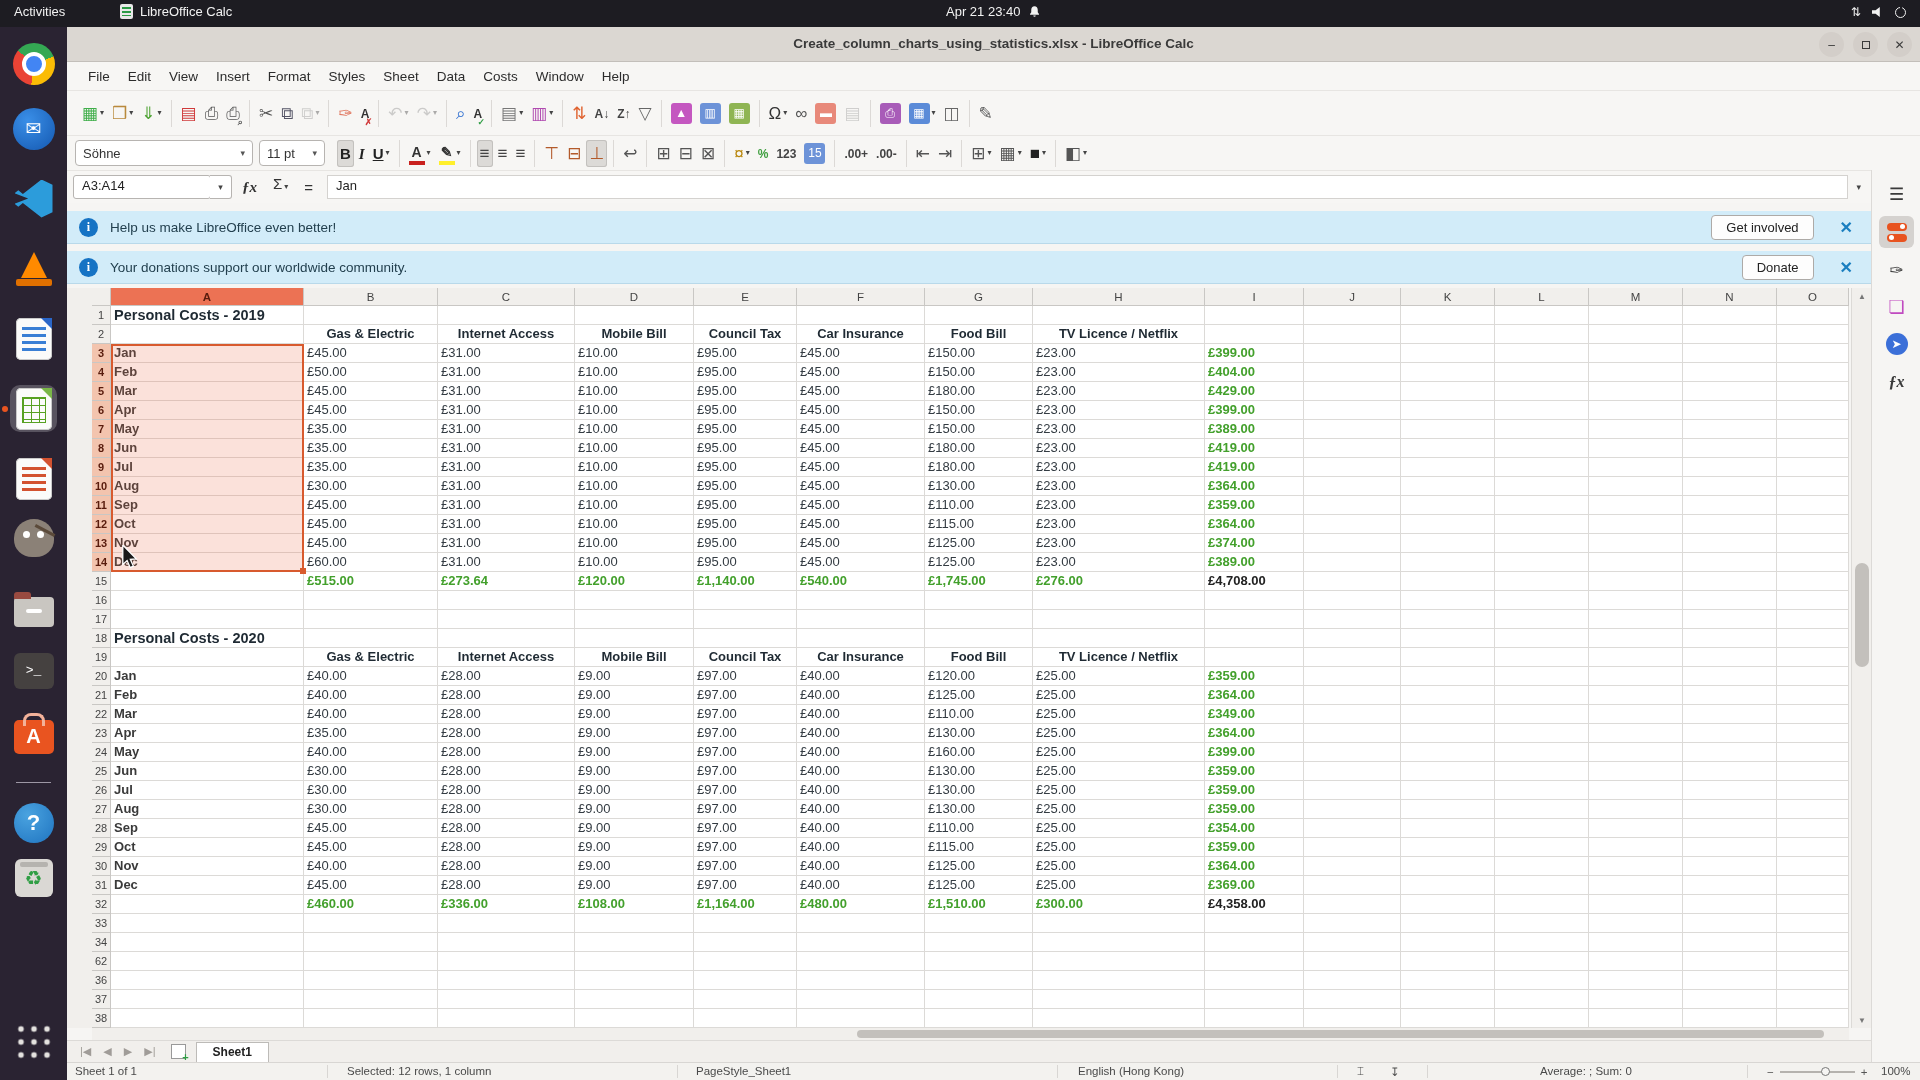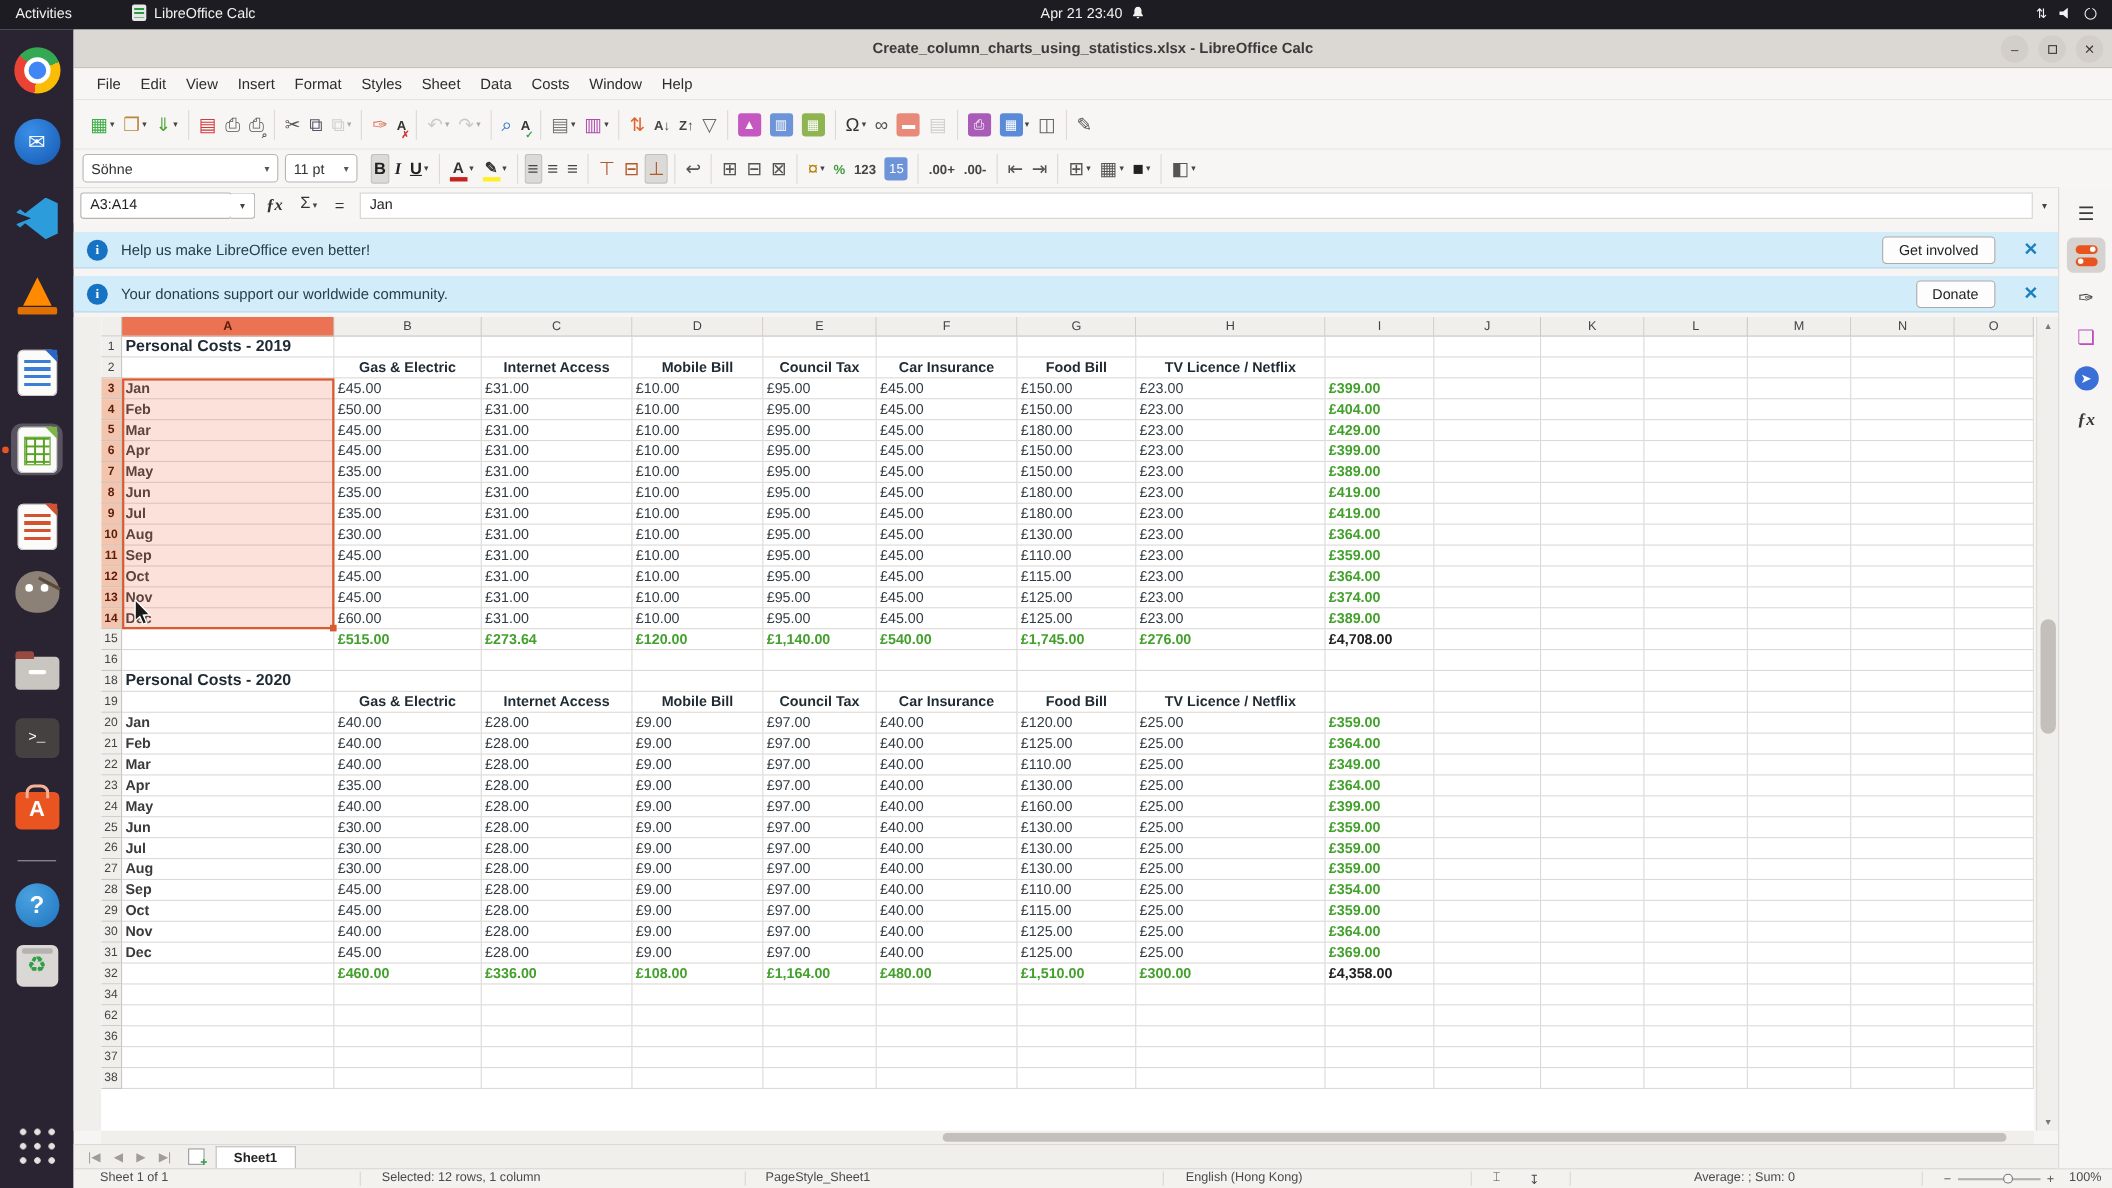--- a/index.html
+++ b/index.html
@@ -848,20 +848,38 @@
           <div class="cell" style="width: 172px;"></div>
           <div class="cell" style="width: 99px;"></div>
           <div class="cell" style="width: 97px;"></div>
           <div class="cell" style="width: 94px;"></div>
           <div class="cell" style="width: 94px;"></div>
           <div class="cell" style="width: 94px;"></div>
           <div class="cell" style="width: 94px;"></div>
           <div class="cell" style="width: 72px;"></div>
         </div>
         <div class="grow">
+          <div class="rowhdr">17</div>
+          <div class="cell" style="width: 193px;"></div>
+          <div class="cell" style="width: 134px;"></div>
+          <div class="cell" style="width: 137px;"></div>
+          <div class="cell" style="width: 119px;"></div>
+          <div class="cell" style="width: 103px;"></div>
+          <div class="cell" style="width: 128px;"></div>
+          <div class="cell" style="width: 108px;"></div>
+          <div class="cell" style="width: 172px;"></div>
+          <div class="cell" style="width: 99px;"></div>
+          <div class="cell" style="width: 97px;"></div>
+          <div class="cell" style="width: 94px;"></div>
+          <div class="cell" style="width: 94px;"></div>
+          <div class="cell" style="width: 94px;"></div>
+          <div class="cell" style="width: 94px;"></div>
+          <div class="cell" style="width: 72px;"></div>
+        </div>
+        <div class="grow">
           <div class="rowhdr">18</div>
           <div class="cell c-title" style="width: 193px;">Personal Costs - 2020</div>
           <div class="cell" style="width: 134px;"></div>
           <div class="cell" style="width: 137px;"></div>
           <div class="cell" style="width: 119px;"></div>
           <div class="cell" style="width: 103px;"></div>
           <div class="cell" style="width: 128px;"></div>
           <div class="cell" style="width: 108px;"></div>
           <div class="cell" style="width: 172px;"></div>
           <div class="cell" style="width: 99px;"></div>
@@ -1118,20 +1136,38 @@
           <div class="cell c-green" style="width: 172px;">£300.00</div>
           <div class="cell c-grand" style="width: 99px;">£4,358.00</div>
           <div class="cell" style="width: 97px;"></div>
           <div class="cell" style="width: 94px;"></div>
           <div class="cell" style="width: 94px;"></div>
           <div class="cell" style="width: 94px;"></div>
           <div class="cell" style="width: 94px;"></div>
           <div class="cell" style="width: 72px;"></div>
         </div>
         <div class="grow">
+          <div class="rowhdr">33</div>
+          <div class="cell" style="width: 193px;"></div>
+          <div class="cell" style="width: 134px;"></div>
+          <div class="cell" style="width: 137px;"></div>
+          <div class="cell" style="width: 119px;"></div>
+          <div class="cell" style="width: 103px;"></div>
+          <div class="cell" style="width: 128px;"></div>
+          <div class="cell" style="width: 108px;"></div>
+          <div class="cell" style="width: 172px;"></div>
+          <div class="cell" style="width: 99px;"></div>
+          <div class="cell" style="width: 97px;"></div>
+          <div class="cell" style="width: 94px;"></div>
+          <div class="cell" style="width: 94px;"></div>
+          <div class="cell" style="width: 94px;"></div>
+          <div class="cell" style="width: 94px;"></div>
+          <div class="cell" style="width: 72px;"></div>
+        </div>
+        <div class="grow">
           <div class="rowhdr">34</div>
           <div class="cell" style="width: 193px;"></div>
           <div class="cell" style="width: 134px;"></div>
           <div class="cell" style="width: 137px;"></div>
           <div class="cell" style="width: 119px;"></div>
           <div class="cell" style="width: 103px;"></div>
           <div class="cell" style="width: 128px;"></div>
           <div class="cell" style="width: 108px;"></div>
           <div class="cell" style="width: 172px;"></div>
           <div class="cell" style="width: 99px;"></div>
@@ -1231,21 +1267,21 @@
     <div id="tabbar">
       <span class="tabnav">|◀</span>
       <span class="tabnav">◀</span>
       <span class="tabnav">▶</span>
       <span class="tabnav">▶|</span>
       <span class="addsheet"></span>
       <span class="sheettab">Sheet1</span>
     </div>
 
     <div id="statusbar">
-      <span class="sb" style="left:24px">Sheet 1 of 1</span>
+      <span class="sb" style="left:8px">Sheet 1 of 1</span>
       <span class="sb-sep" style="left:260px"></span>
       <span class="sb" style="left:280px">Selected: 12 rows, 1 column</span>
       <span class="sb-sep" style="left:610px"></span>
       <span class="sb" style="left:629px">PageStyle_Sheet1</span>
       <span class="sb-sep" style="left:990px"></span>
       <span class="sb" style="left:1011px">English (Hong Kong)</span>
       <span class="sb-sep" style="left:1270px"></span>
       <span class="sb" style="left:1290px">⌶</span>
       <span class="sb" style="left:1323px">↧</span>
       <span class="sb-sep" style="left:1360px"></span>

